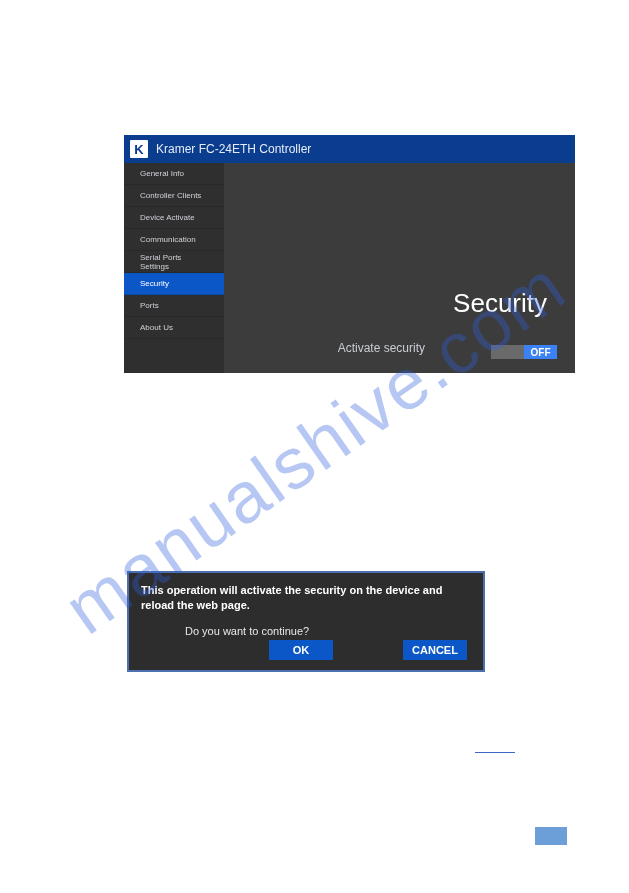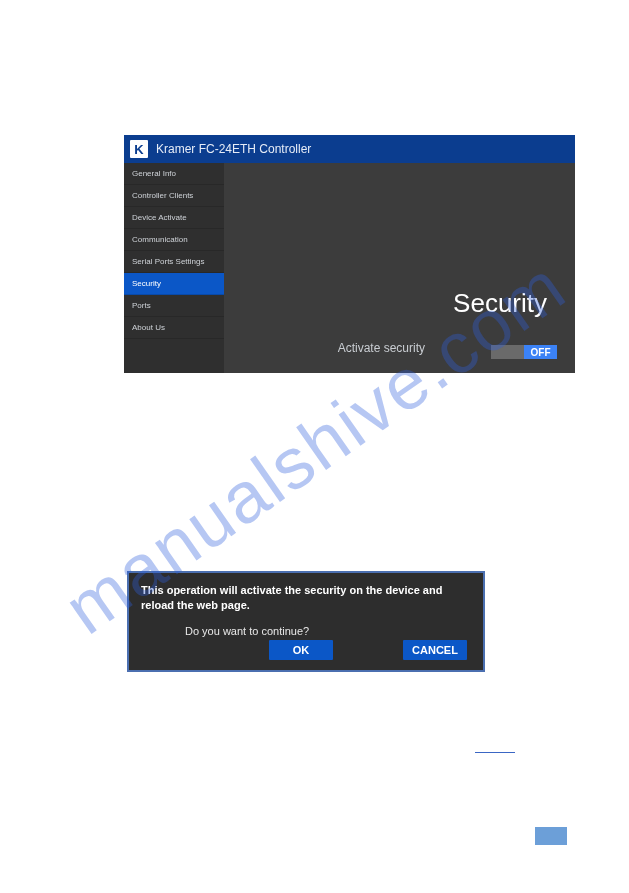--- a/index.html
+++ b/index.html
@@ -60,21 +60,21 @@
   .sidebar {
     width: 100px;
     background: #2f2f2f;
     display: flex;
     flex-direction: column;
   }
   .sidebar-item {
     height: 22px;
     display: flex;
     align-items: center;
-    padding: 0 8px;
+    padding: 0 16px;
     color: #cfd3d8;
     font-size: 8px;
     cursor: pointer;
     border-bottom: 1px solid rgba(0,0,0,0.15);
   }
   .sidebar-item.active {
     background: #0b57c7;
     color: #fff;
   }
   .main {

